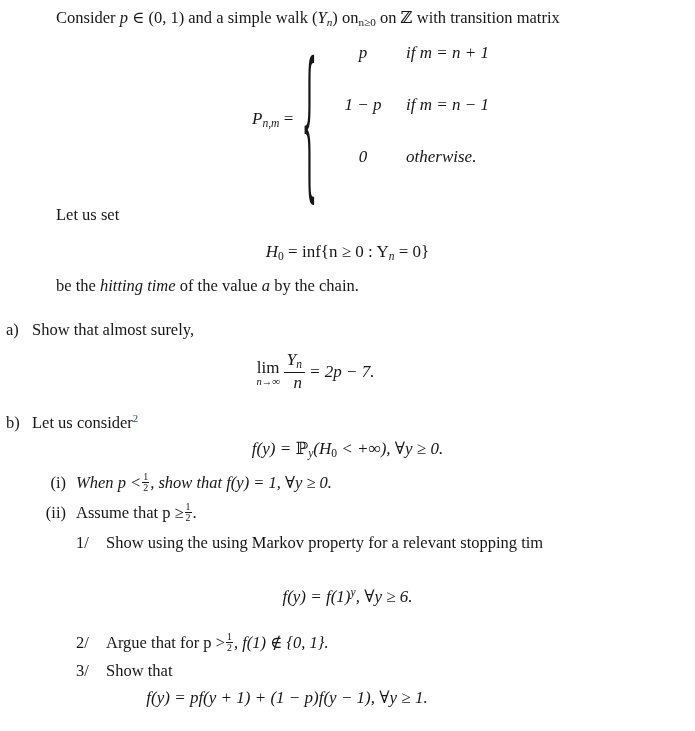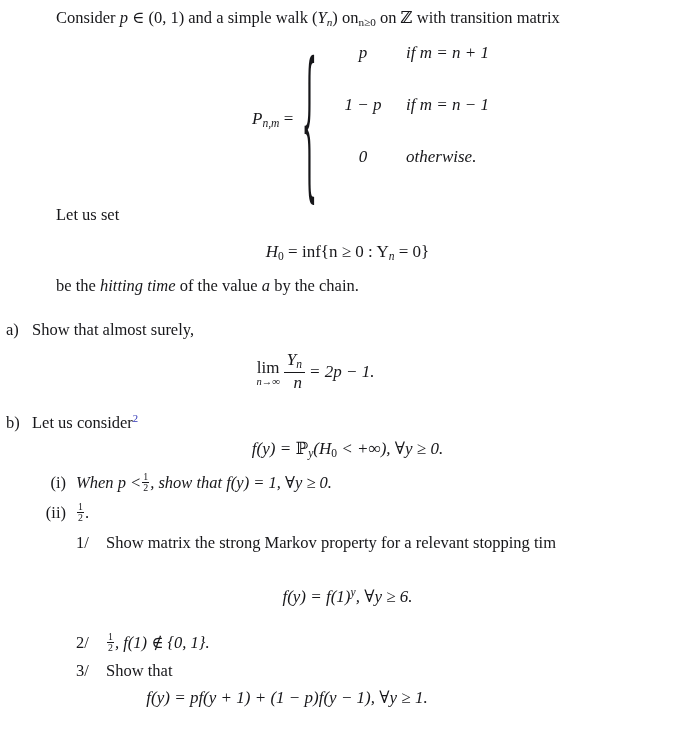--- a/index.html
+++ b/index.html
@@ -232,56 +232,56 @@
     <span>Show that almost surely,</span>
   </div>
 
   <div class="display" style="left:0; top:352px; width:631px; font-size:17px;">
     <span class="limop">
       <span class="op">lim</span>
       <span class="lim-sub">n→∞</span>
     </span><span class="bigfrac">
       <span class="num math"><span>Y</span><span class="sub">n</span></span>
       <span class="den math">n</span>
-    </span><span class="math">= 2p − 1.</span>
+    </span><span class="math">= 2p − 7.</span>
   </div>
 
   <div class="item" style="left:6px; top:412px;">
     <span class="item-marker w-ab">b)</span>
     <span><span>Let us consider</span><span class="footnote-ref">2</span></span>
   </div>
 
   <div class="display" style="left:0; top:438px; width:695px; font-size:17px;">
     <span class="math">f(y) =</span>
     <span class="bb">ℙ</span><span class="sub">y</span><span class="math">(H</span><span class="sub-up">0</span>
     <span class="math">&lt; +∞), ∀y ≥ 0.</span>
   </div>
 
   <div class="item" style="left:30px; top:472px;">
     <span class="item-marker w-roman">(i)</span>
     <span><span class="math">When p &lt;</span><span class="frac"><span class="num">1</span><span class="den">2</span></span><span class="math">, show that f(y) = 1, ∀y ≥ 0.</span></span>
   </div>
 
   <div class="item" style="left:30px; top:502px;">
     <span class="item-marker w-roman">(ii)</span>
-    <span><span class="frac"><span class="num">1</span><span class="den">2</span></span><span>.</span></span>
+    <span><span>Assume that p ≥</span><span class="frac"><span class="num">1</span><span class="den">2</span></span><span>.</span></span>
   </div>
 
   <div class="item" style="left:76px; top:533px;">
     <span class="item-marker w-num">1/</span>
-    <span>Show matrix the strong Markov property for a relevant stopping tim</span>
+    <span>Show using the using Markov property for a relevant stopping tim</span>
   </div>
 
   <div class="display" style="left:0; top:586px; width:695px; font-size:17px;">
     <span class="math">f(y) = f(1)</span><span class="sup">y</span><span class="math">, ∀y ≥ 6.</span>
   </div>
 
   <div class="item" style="left:76px; top:632px;">
     <span class="item-marker w-num">2/</span>
-    <span><span class="frac"><span class="num">1</span><span class="den">2</span></span><span class="math">, f(1) ∉ {0, 1}.</span></span>
+    <span><span>Argue that for p &gt;</span><span class="frac"><span class="num">1</span><span class="den">2</span></span><span class="math">, f(1) ∉ {0, 1}.</span></span>
   </div>
 
   <div class="item" style="left:76px; top:661px;">
     <span class="item-marker w-num">3/</span>
     <span>Show that</span>
   </div>
 
   <div class="display math" style="left:0; top:687px; width:574px; font-size:17px;">f(y) = pf(y + 1) + (1 − p)f(y − 1), ∀y ≥ 1.</div>
 
 </div>

